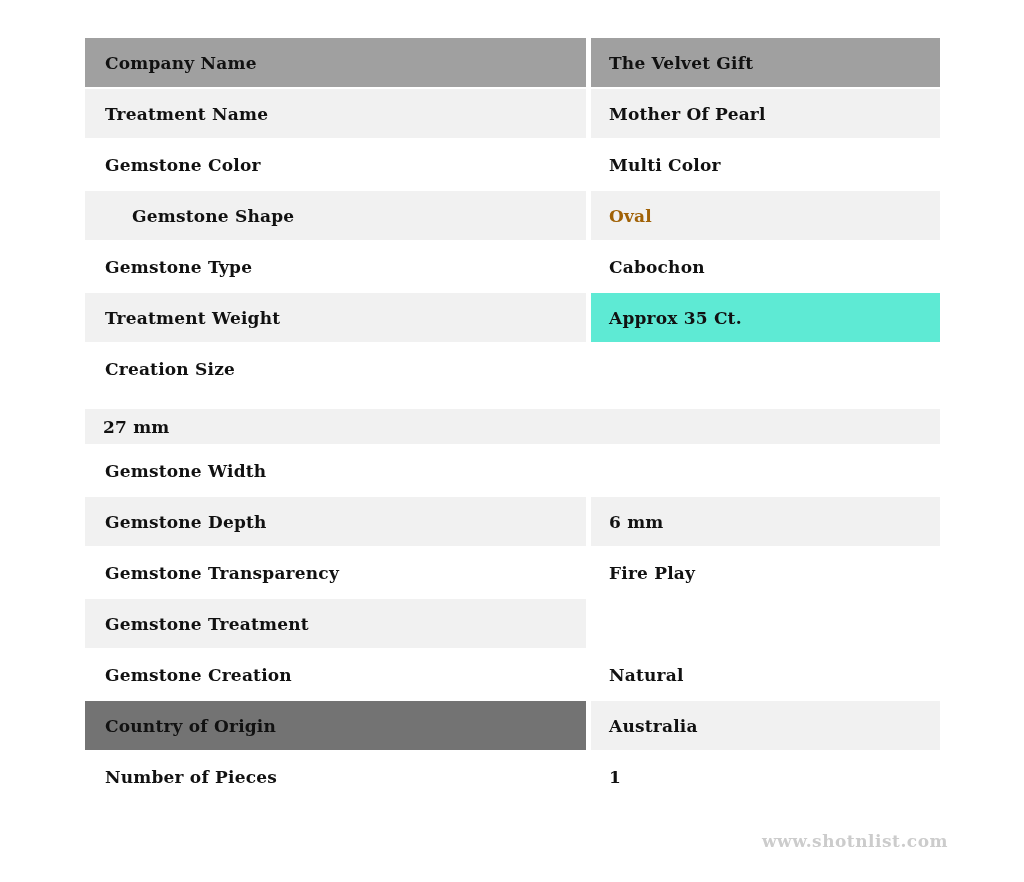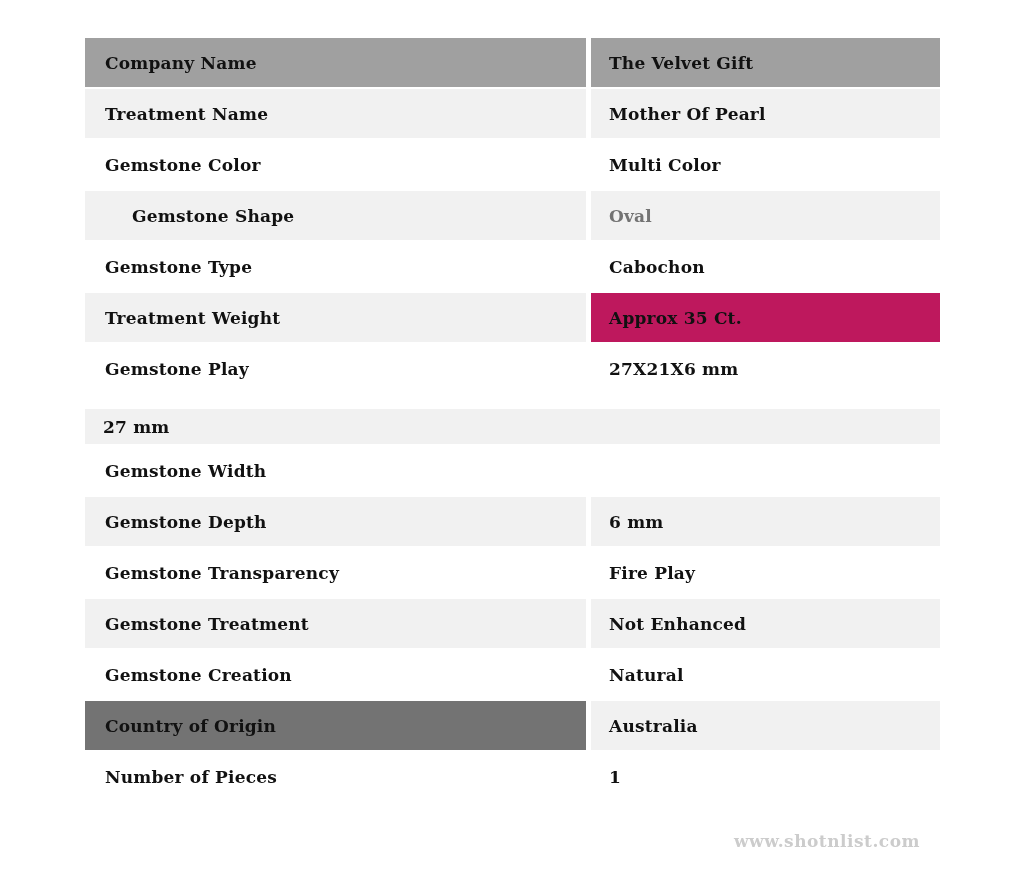--- a/index.html
+++ b/index.html
@@ -48,21 +48,21 @@
     background: #a0a0a0;
   }
   .spec-row.alt .spec-cell {
     background: #f1f1f1;
   }
   .spec-row.plain .spec-cell {
     background: #ffffff;
   }
   .watermark {
     position: absolute;
-    right: 104px;
+    right: 76px;
     top: 831px;
     font-size: 17px;
     font-weight: bold;
     color: #cccccc;
     letter-spacing: 0.5px;
     text-align: right;
   }
 </style>
 </head>
 <body>
@@ -80,51 +80,49 @@
         <div class="spec-row alt">
           <div class="spec-cell label" style="background: rgb(241, 241, 241); color: rgb(17, 17, 17);">Treatment Name</div>
           <div class="spec-cell value" style="background: rgb(241, 241, 241); color: rgb(17, 17, 17);">Mother Of Pearl</div>
         </div>
         <div class="spec-row plain">
           <div class="spec-cell label" style="background: rgb(255, 255, 255); color: rgb(17, 17, 17);">Gemstone Color</div>
           <div class="spec-cell value" style="background: rgb(255, 255, 255); color: rgb(17, 17, 17);">Multi Color</div>
         </div>
         <div class="spec-row alt">
           <div class="spec-cell label" style="background: rgb(241, 241, 241); color: rgb(17, 17, 17); padding-left: 47px;">Gemstone Shape</div>
-          <div class="spec-cell value" style="background: rgb(241, 241, 241); color: #737373;">Oval</div>
+          <div class="spec-cell value" style="background: rgb(241, 241, 241); color: #a16207;">Oval</div>
         </div>
         <div class="spec-row plain">
           <div class="spec-cell label" style="background: rgb(255, 255, 255); color: rgb(17, 17, 17);">Gemstone Type</div>
           <div class="spec-cell value" style="background: rgb(255, 255, 255); color: rgb(17, 17, 17);">Cabochon</div>
         </div>
         <div class="spec-row alt">
           <div class="spec-cell label" style="background: rgb(241, 241, 241); color: rgb(17, 17, 17);">Treatment Weight</div>
-          <div class="spec-cell value" style="background: #be185d; color: rgb(17, 17, 17);">Approx 35 Ct.</div>
+          <div class="spec-cell value" style="background: #5eead4; color: rgb(17, 17, 17);">Approx 35 Ct.</div>
         </div>
         <div class="spec-row plain">
-          <div class="spec-cell label" style="background: rgb(255, 255, 255); color: rgb(17, 17, 17);">Gemstone Play</div>
-          <div class="spec-cell value" style="background: rgb(255, 255, 255); color: rgb(17, 17, 17);">27X21X6 mm</div>
+          <div class="spec-cell label" style="background: rgb(255, 255, 255); color: rgb(17, 17, 17);">Creation Size</div>
         </div>
         <div class="spec-row alt">
           <div class="spec-cell value" style="background: rgb(241, 241, 241); color: rgb(17, 17, 17); margin-top: 14px;">27 mm</div>
         </div>
         <div class="spec-row plain">
           <div class="spec-cell label" style="background: rgb(255, 255, 255); color: rgb(17, 17, 17);">Gemstone Width</div>
         </div>
         <div class="spec-row alt">
           <div class="spec-cell label" style="background: rgb(241, 241, 241); color: rgb(17, 17, 17);">Gemstone Depth</div>
           <div class="spec-cell value" style="background: rgb(241, 241, 241); color: rgb(17, 17, 17);">6 mm</div>
         </div>
         <div class="spec-row plain">
           <div class="spec-cell label" style="background: rgb(255, 255, 255); color: rgb(17, 17, 17);">Gemstone Transparency</div>
           <div class="spec-cell value" style="background: rgb(255, 255, 255); color: rgb(17, 17, 17);">Fire Play</div>
         </div>
         <div class="spec-row alt">
           <div class="spec-cell label" style="background: rgb(241, 241, 241); color: rgb(17, 17, 17);">Gemstone Treatment</div>
-          <div class="spec-cell value" style="background: rgb(241, 241, 241); color: rgb(17, 17, 17);">Not Enhanced</div>
         </div>
         <div class="spec-row plain">
           <div class="spec-cell label" style="background: rgb(255, 255, 255); color: rgb(17, 17, 17);">Gemstone Creation</div>
           <div class="spec-cell value" style="background: rgb(255, 255, 255); color: rgb(17, 17, 17);">Natural</div>
         </div>
         <div class="spec-row alt">
           <div class="spec-cell label" style="background: #737373; color: rgb(17, 17, 17);">Country of Origin</div>
           <div class="spec-cell value" style="background: rgb(241, 241, 241); color: rgb(17, 17, 17);">Australia</div>
         </div>
         <div class="spec-row plain">

